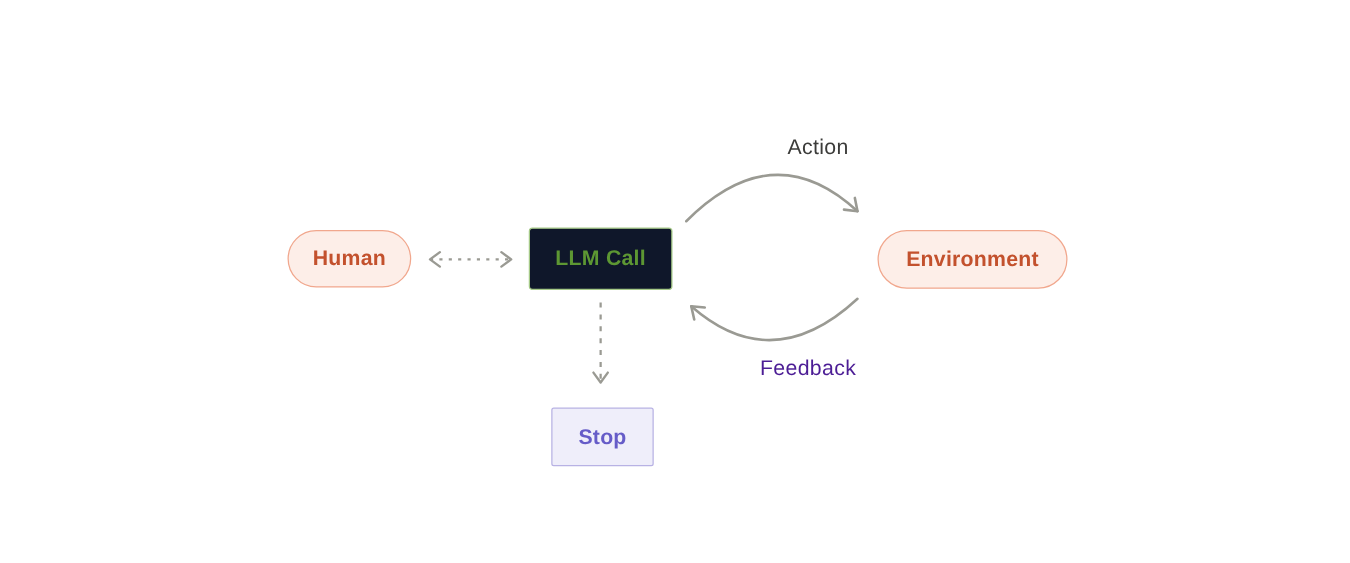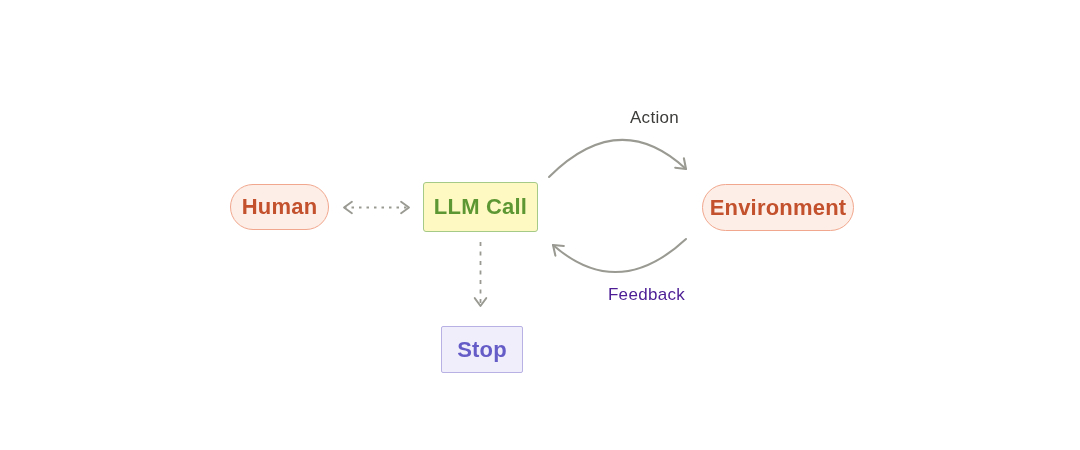--- a/index.html
+++ b/index.html
@@ -18,21 +18,21 @@
     pointer-events: none;
   }
   .node {
     position: absolute;
     display: flex;
     align-items: center;
     justify-content: center;
     box-sizing: border-box;
     border: 1.5px solid #ccc;
     font-weight: bold;
-    font-size: 22px;
+    font-size: 17px;
     letter-spacing: 0.2px;
     background: #eee;
   }
   .pill { border-radius: 24px; }
   .rect { border-radius: 3px; }
   #node-human       { left: 230px; top: 184px; width: 99px;  height: 46px; }
   #node-llm-call    { left: 423px; top: 182px; width: 115px; height: 50px; }
   #node-environment { left: 702px; top: 184px; width: 152px; height: 47px; }
   #node-stop        { left: 441px; top: 326px; width: 82px;  height: 47px; border-radius: 2px; }
   .edge-label {
@@ -63,21 +63,21 @@
 
     <path d="M 686 239 Q 618 302 553 245" fill="none" stroke-width="2" stroke-linecap="round" marker-end="url(#chev)" stroke="#9a9a93"></path>
 
     <path d="M 480.5 242 L 480.5 306" fill="none" stroke-width="1.8" stroke-dasharray="4 5.5" marker-end="url(#chev)" stroke="#9a9a93"></path>
   </svg>
 
   <div class="node pill" id="node-human" style="background: rgb(253, 238, 232); border-color: rgb(241, 167, 141); color: rgb(195, 81, 45);">
     <span>Human</span>
   </div>
 
-  <div class="node rect" id="node-llm-call" style="background: #fef9c3; border-color: rgb(165, 201, 135); color: rgb(93, 151, 51);">
+  <div class="node rect" id="node-llm-call" style="background: #0f172a; border-color: rgb(165, 201, 135); color: rgb(93, 151, 51);">
     <span>LLM Call</span>
   </div>
 
   <div class="node pill" id="node-environment" style="background: rgb(253, 238, 232); border-color: rgb(241, 167, 141); color: rgb(195, 81, 45);">
     <span>Environment</span>
   </div>
 
   <div class="node rect" id="node-stop" style="background: rgb(239, 238, 250); border-color: rgb(184, 178, 228); color: rgb(102, 92, 200);">
     <span>Stop</span>
   </div>

